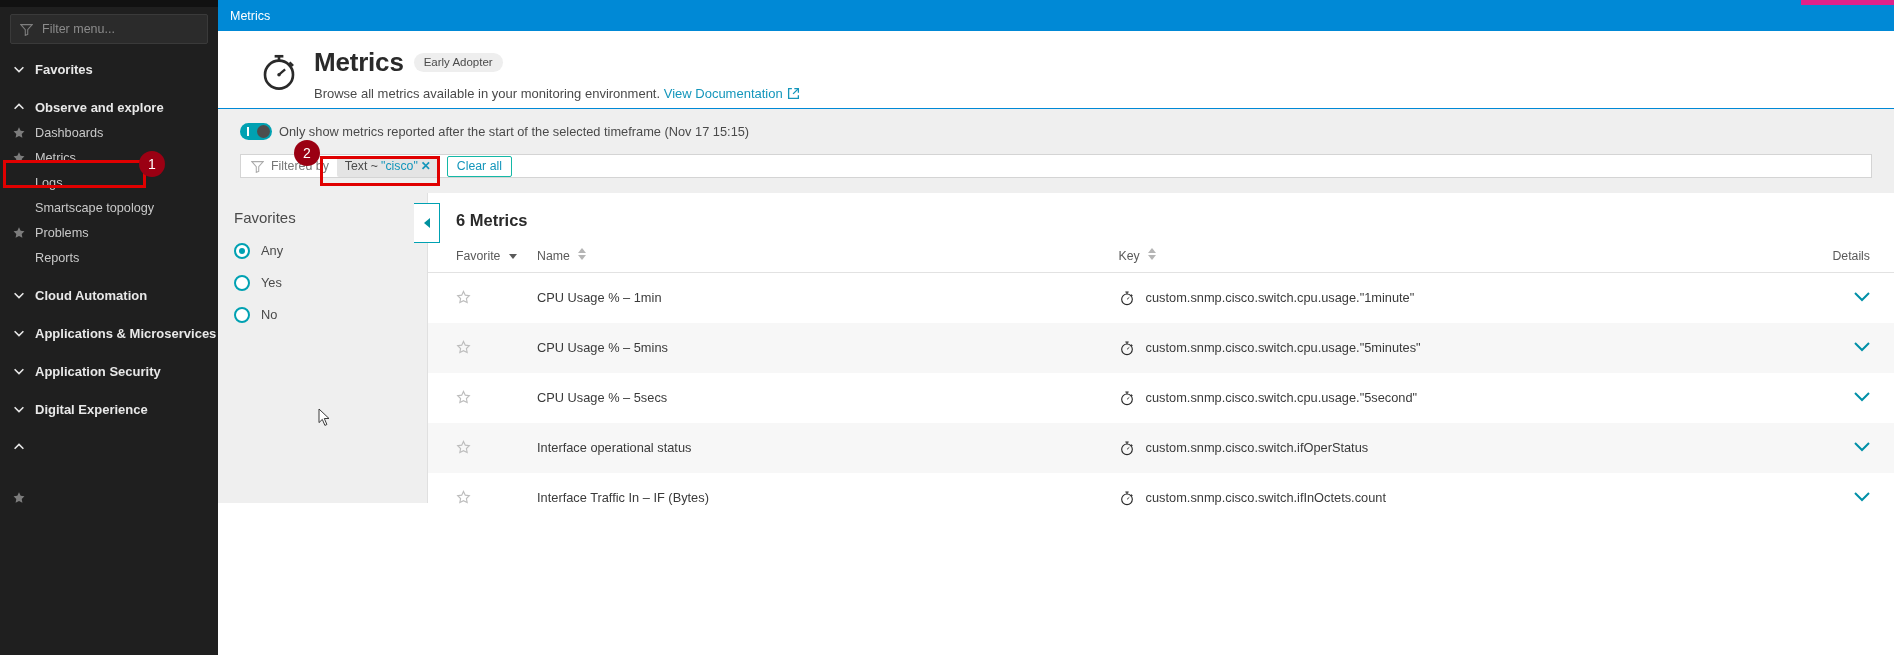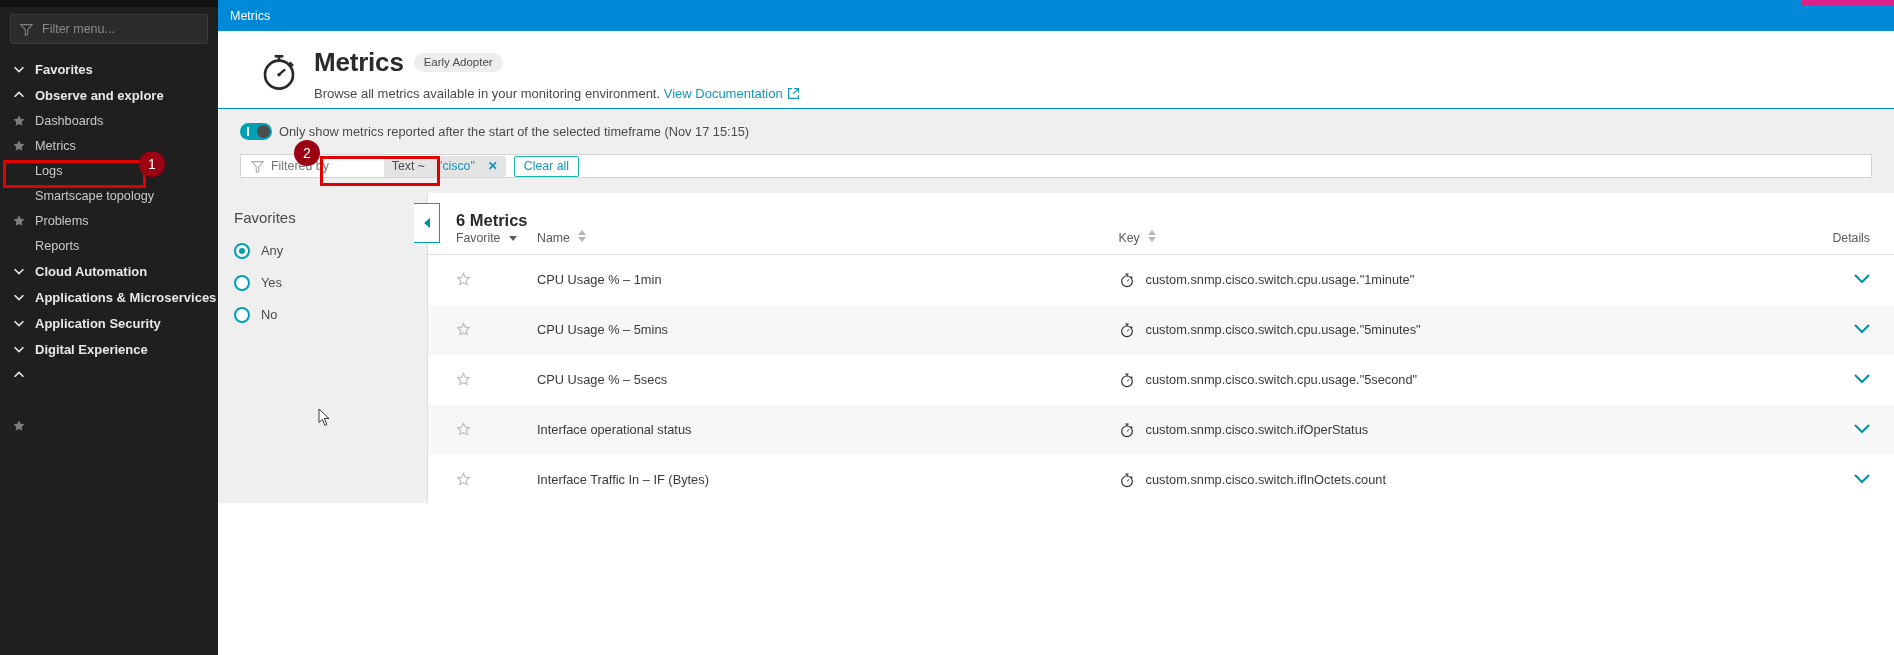--- a/index.html
+++ b/index.html
@@ -36,21 +36,21 @@
   .nav { margin-top: 12px; }
   .nav-group {
     display: flex; align-items: center;
     height: 26px;
     padding-left: 12px;
     gap: 9px;
     font-size: 13px;
     font-weight: bold;
     color: #e8e8e8;
     cursor: pointer;
-    margin-top: 0;
+    margin-top: 12px;
   }
   .nav-group:first-child { margin-top: 0; }
   .chev { width: 14px; flex: 0 0 14px; display: block; }
   .nav-item {
     display: flex; align-items: center;
     height: 25px;
     padding-left: 12px;
     gap: 9px;
     font-size: 12.7px;
     color: #c9c9c9;
@@ -110,26 +110,25 @@
     margin-top: 14px;
     background: #ffffff;
     border: 1px solid #d4d4d4;
     height: 24px;
     display: flex; align-items: center;
     padding: 0 10px;
     gap: 8px;
   }
   .filtered-by { display: flex; align-items: center; gap: 7px; color: #777; font-size: 12.4px; }
   .chip {
-    display: flex; align-items: center; gap: 13px;
+    display: flex; align-items: center; gap: 3px;
     background: #e4e4e4; border-radius: 2px;
     height: 21px; padding: 0 8px;
     font-size: 12.3px; color: #4a4a4a;
     cursor: pointer;
-    margin-left: 47px;
   }
   .chip .val { color: #1496bb; }
   .chip .x { color: #1496bb; font-weight: bold; font-size: 12px; }
   .clear-all {
     border: 1px solid #14b8a6; color: #1496bb;
     background: #fff; border-radius: 2px;
     height: 21px; padding: 0 9px; font-size: 12.3px;
     display: flex; align-items: center; cursor: pointer;
     font-family: "Liberation Sans", sans-serif;
   }
@@ -158,21 +157,21 @@
   .results { flex: 1 1 auto; background: #fff; position: relative; }
   .collapse-handle {
     position: absolute; left: -14px; top: 10px;
     width: 26px; height: 40px;
     background: #fff; border: 1px solid #00a1b2; border-left: none;
     display: flex; align-items: center; justify-content: center;
     cursor: pointer; z-index: 3;
   }
   .results-title { font-size: 16.5px; font-weight: bold; color: #2a2a2a; padding: 18px 0 0 28px; }
 
-  table.metrics { width: 100%; border-collapse: collapse; table-layout: fixed; }
+  table.metrics { width: 100%; border-collapse: collapse; margin-top: 18px; table-layout: fixed; }
   table.metrics th {
     font-size: 12.3px; color: #5a5a5a; font-weight: normal;
     text-align: left; padding: 0 0 9px 0;
     border-bottom: 1px solid #e2e2e2;
   }
   .th-fav { width: 90px; padding-left: 28px !important; }
   .th-name { width: 480px; }
   .th-key  { width: 500px; }
   .th-det  { width: 140px; text-align: right !important; padding-right: 24px !important; }
   .sort-ic { display: inline-block; margin-left: 5px; vertical-align: 0px; }

